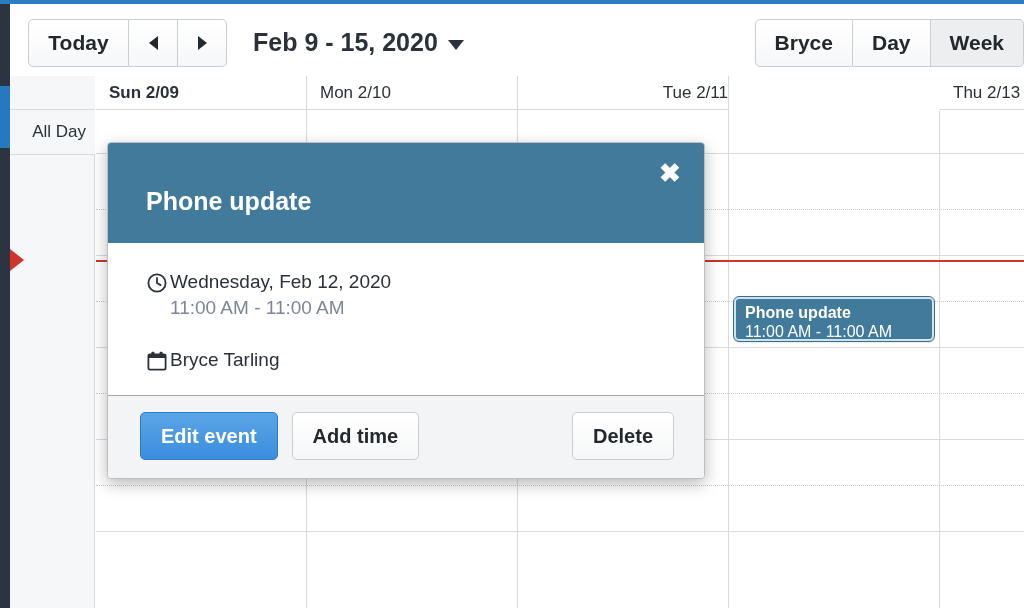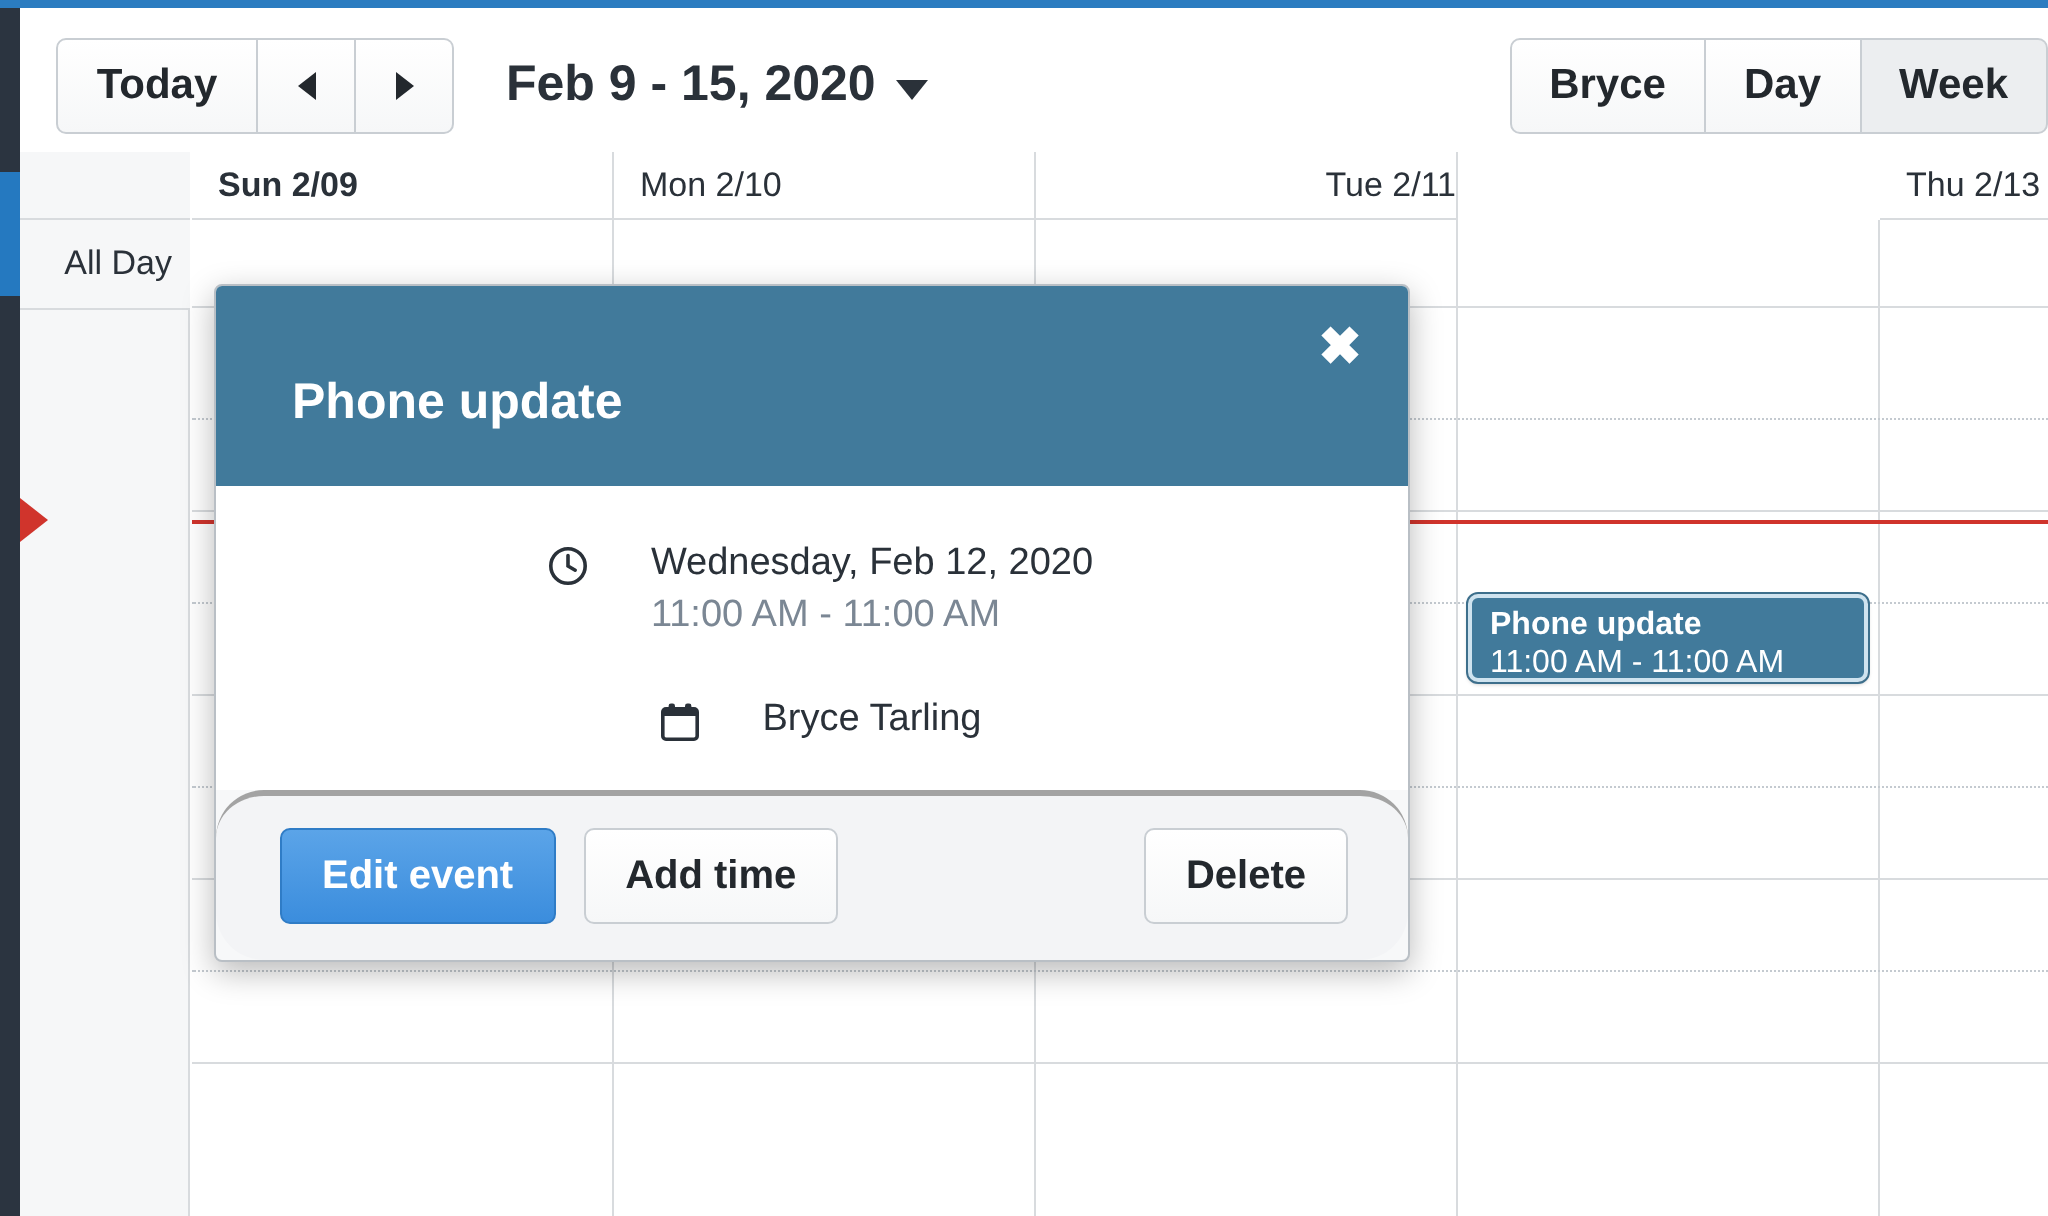--- a/index.html
+++ b/index.html
@@ -192,31 +192,31 @@
     width: 28px; height: 28px;
     display: flex; align-items: center; justify-content: center;
     color: #ffffff; font-size: 26px; font-weight: bold;
     line-height: 1; cursor: pointer;
     font-family: "Liberation Sans", sans-serif;
   }
   .popup-body {
     background: #ffffff;
     padding: 26px 30px 22px 38px;
   }
-  .info-row { display: flex; align-items: flex-start; gap: 30px; justify-content: center; }
+  .info-row { display: flex; align-items: flex-start; gap: 2px; }
   .info-row + .info-row { margin-top: 26px; }
   .info-icon { width: 22px; height: 22px; flex: 0 0 22px; margin-top: 3px; color: #2a3139; }
   .info-icon svg { display: block; }
   .info-main { font-size: 19px; color: #2a3139; line-height: 26px; }
   .info-sub  { font-size: 19px; color: #7b8794; line-height: 26px; }
   .popup-foot {
     background: #f3f4f6;
-    border-top: 3px solid #a3a3a3;
+    border-top: 1px solid #a3a3a3;
     padding: 16px 30px 18px 32px;
-    display: flex; align-items: center; gap: 14px; border-radius: 24px;
+    display: flex; align-items: center; gap: 14px;
   }
   .pbtn {
     font-family: "Liberation Sans", sans-serif;
     font-weight: bold; font-size: 20px;
     height: 48px; padding: 0 20px;
     border-radius: 5px;
     border: 1px solid #c9ced3;
     background: linear-gradient(to bottom, #ffffff 0%, #f6f7f8 100%);
     color: #23282d;
     cursor: pointer;

